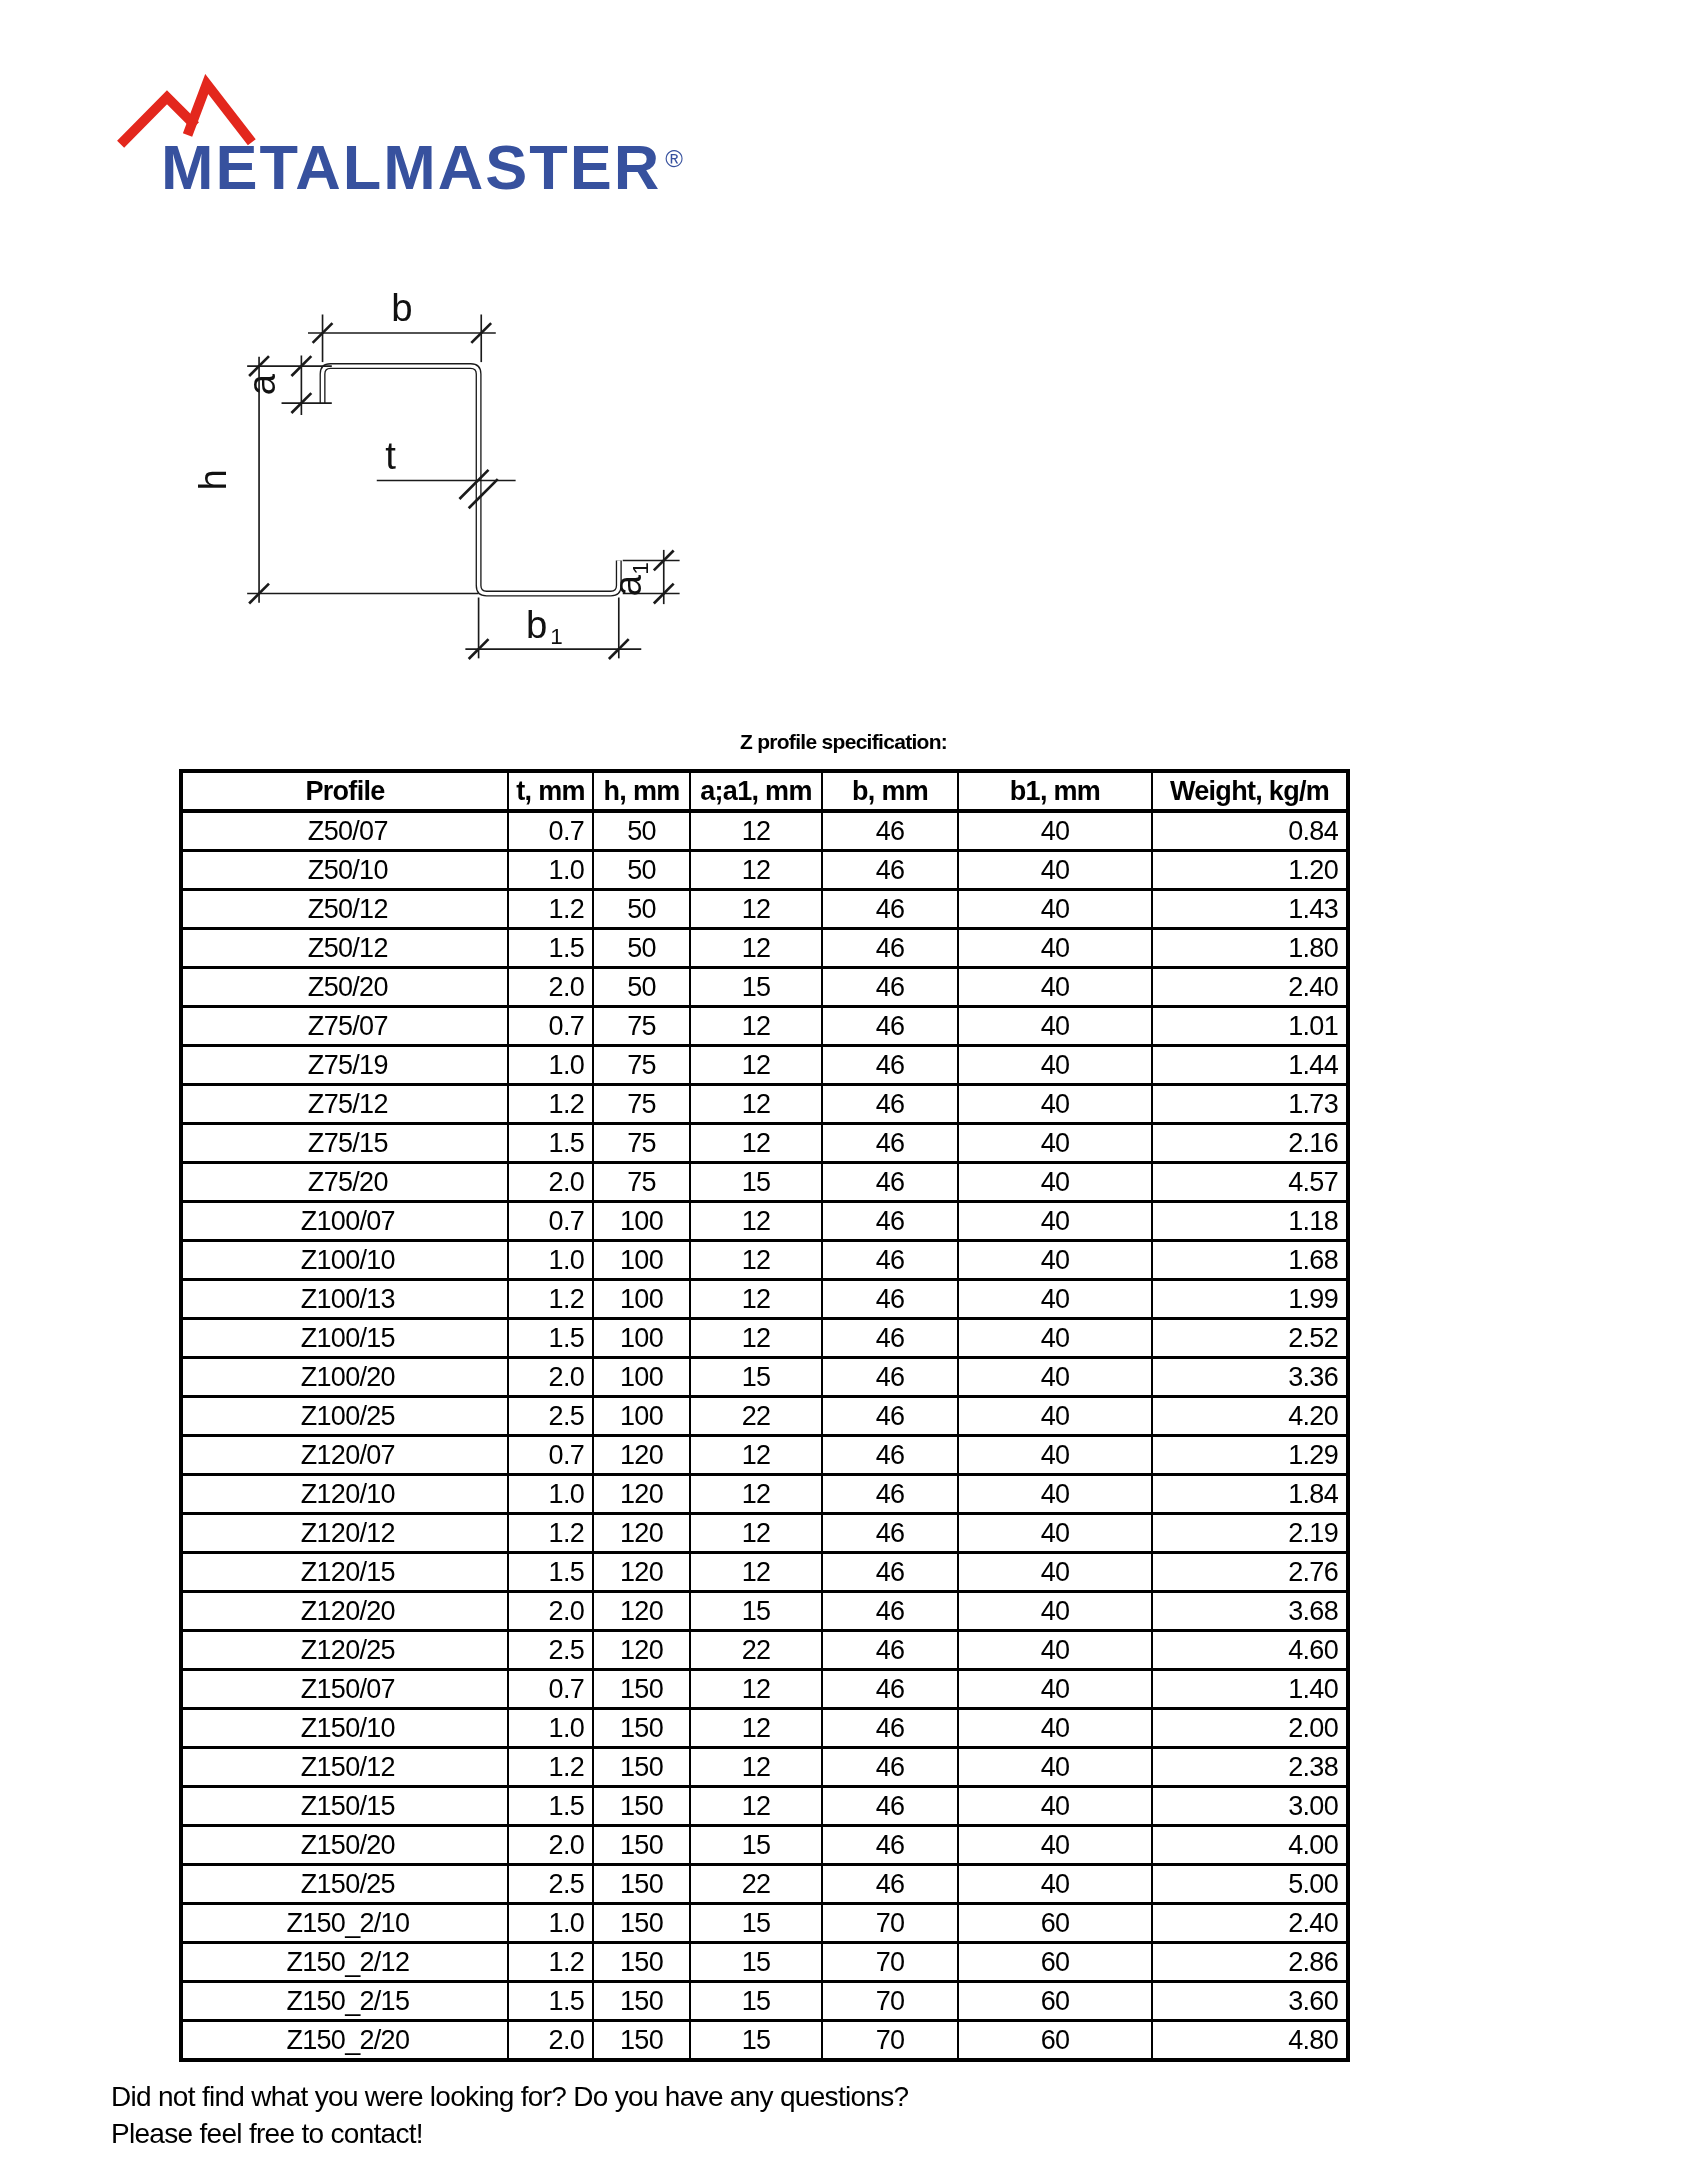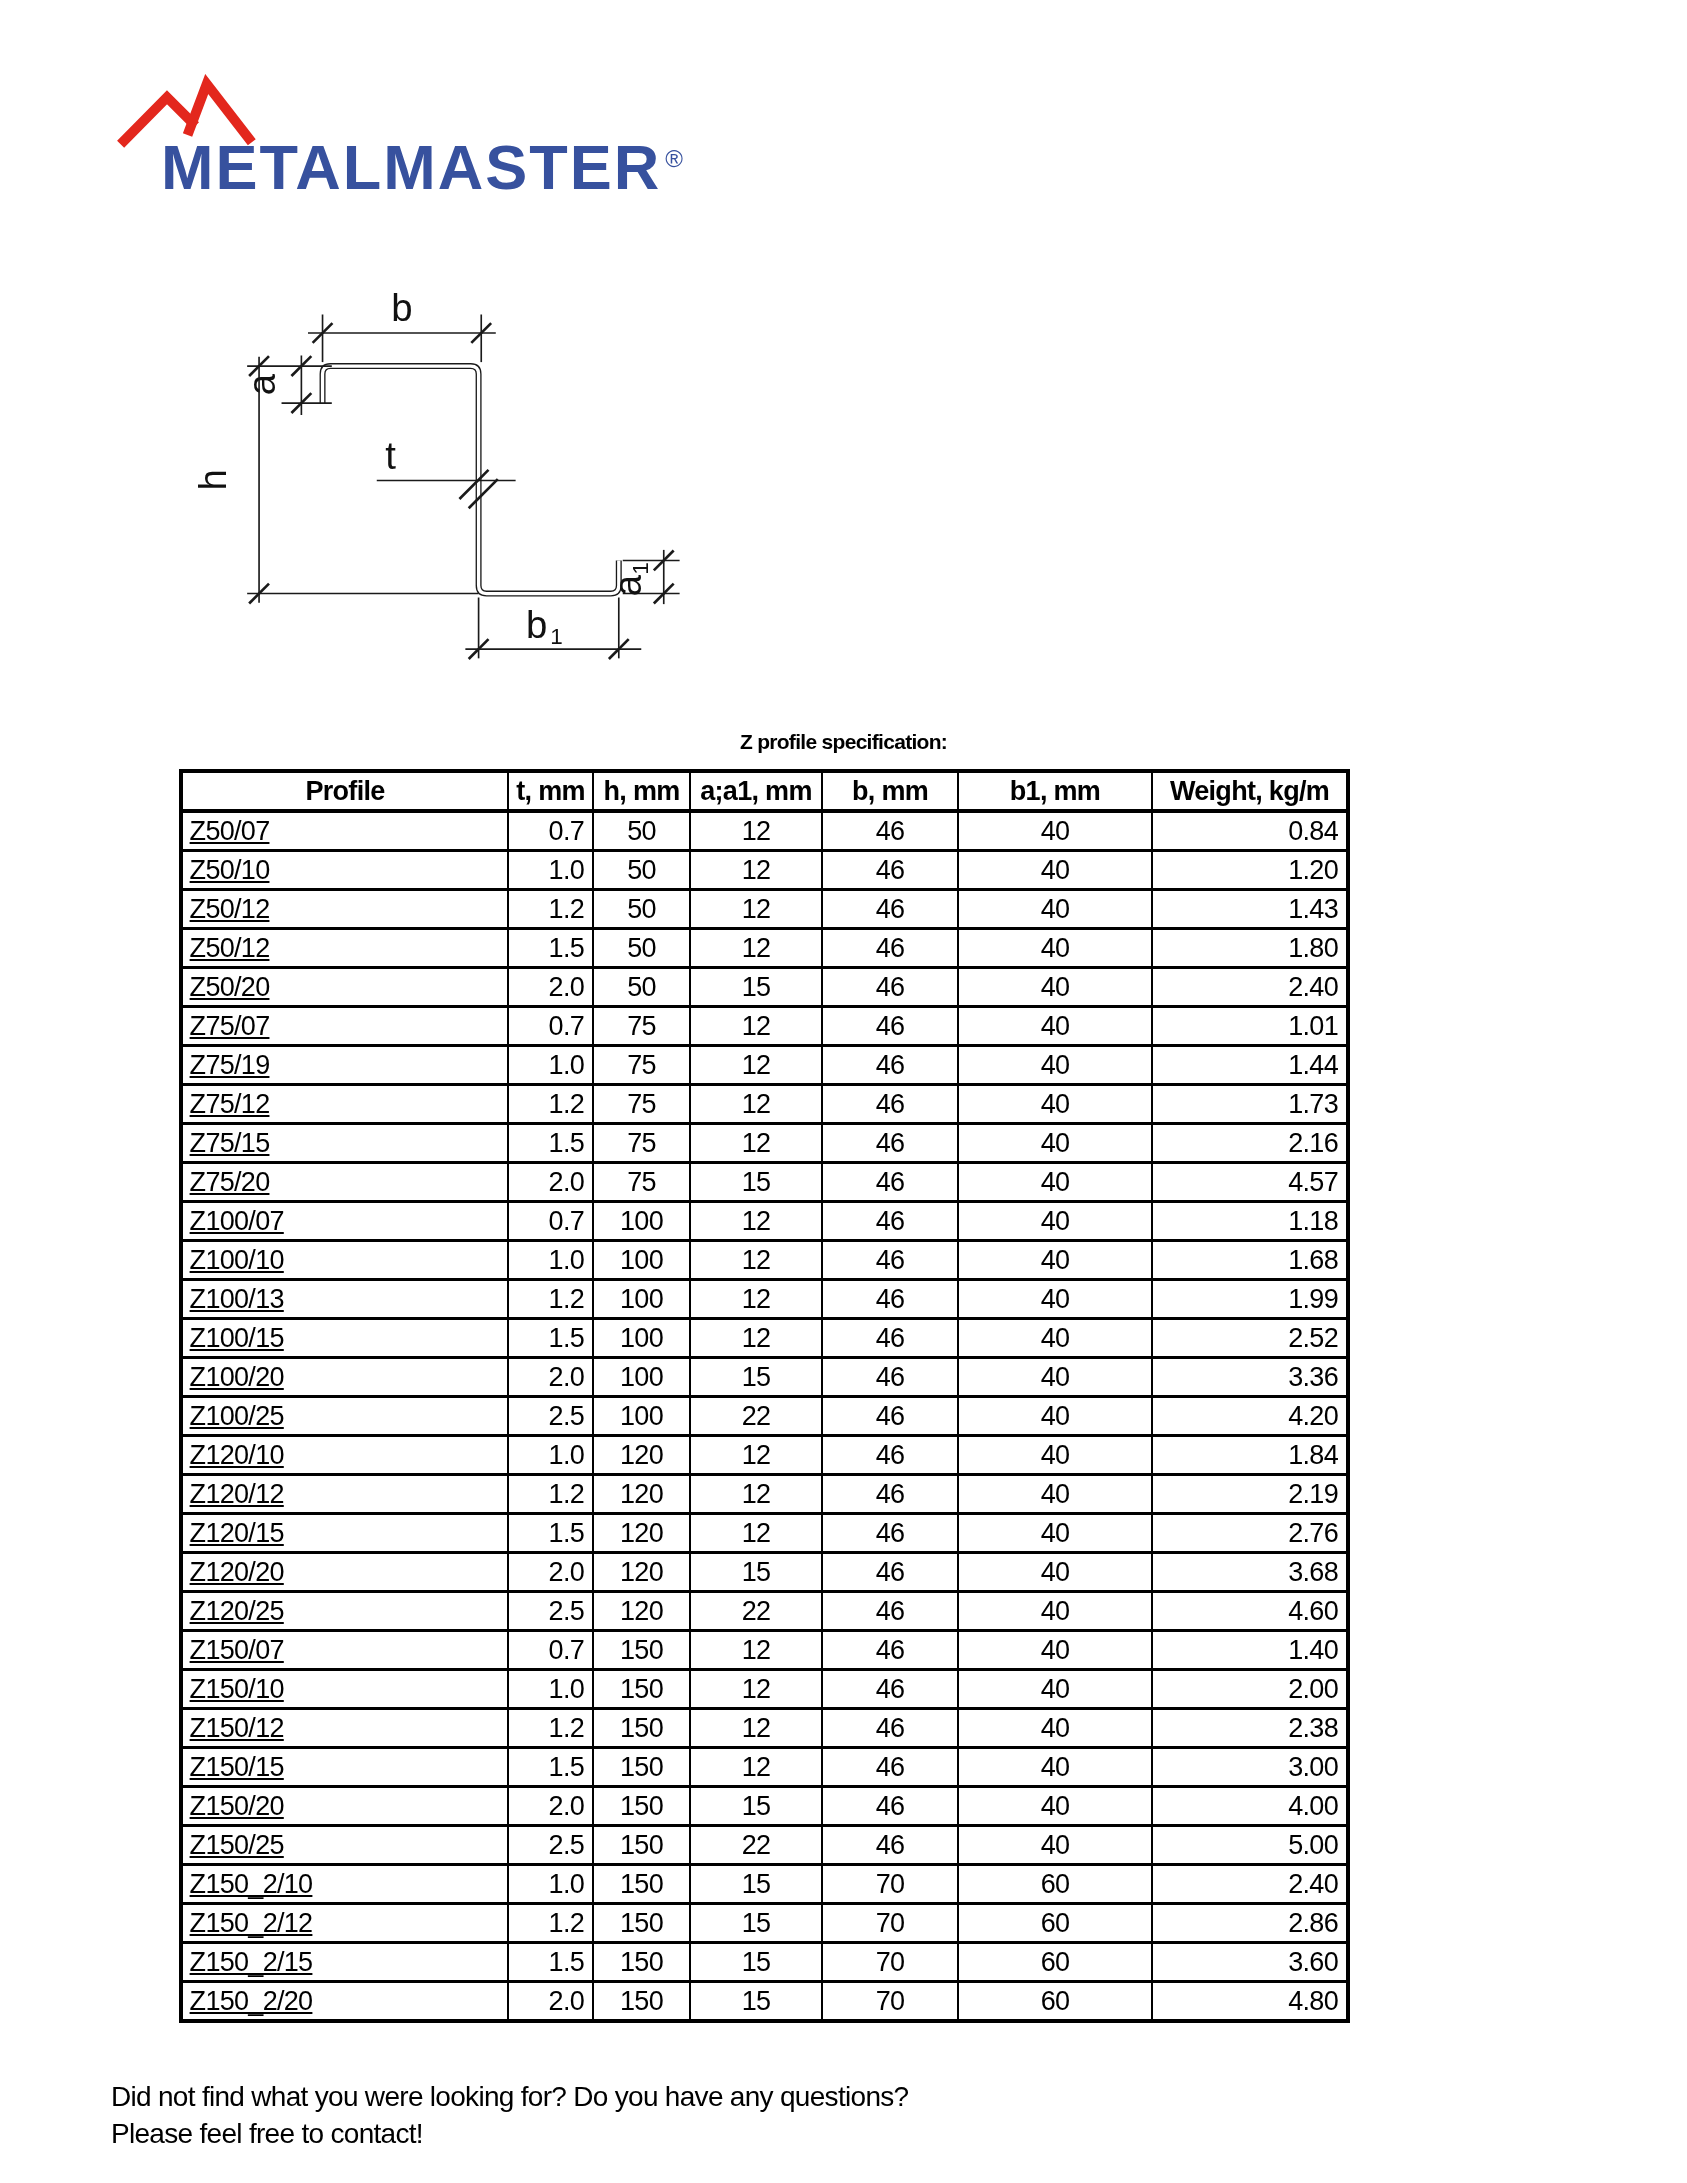--- a/index.html
+++ b/index.html
@@ -54,21 +54,21 @@
     height:34px;overflow:hidden;white-space:nowrap;
     font-weight:normal;
   }
   table.spec{border:4.6px solid #000;}
   table.spec th{
     border-bottom:4.6px solid #000;
     border-left:2.6px solid #000;border-right:2.6px solid #000;
     text-align:center;font-weight:bold;
   }
   table.spec td{border:2.6px solid #000;border-top-width:3.3px;border-bottom-width:3.3px;}
-  td.al{text-align:left;padding-left:6.6px;text-decoration:underline;}
+  td.al{text-align:center;padding-left:6.6px;}
   td.ar{text-align:right;padding-right:8px;}
   td.ac{text-align:center;}
 
   
   .footer-line{
     position:absolute;left:111px;
     font-size:28px;letter-spacing:-0.7px;white-space:nowrap;
   }
   .footer-line.l1{top:2081px;}
   .footer-line.l2{top:2118px;}
@@ -304,20 +304,29 @@
           <tr>
             <td class="al">Z100/25</td>
             <td class="ar">2.5</td>
             <td class="ac">100</td>
             <td class="ac">22</td>
             <td class="ac">46</td>
             <td class="ac">40</td>
             <td class="ar">4.20</td>
           </tr>
           <tr>
+            <td class="al">Z120/07</td>
+            <td class="ar">0.7</td>
+            <td class="ac">120</td>
+            <td class="ac">12</td>
+            <td class="ac">46</td>
+            <td class="ac">40</td>
+            <td class="ar">1.29</td>
+          </tr>
+          <tr>
             <td class="al">Z120/10</td>
             <td class="ar">1.0</td>
             <td class="ac">120</td>
             <td class="ac">12</td>
             <td class="ac">46</td>
             <td class="ac">40</td>
             <td class="ar">1.84</td>
           </tr>
           <tr>
             <td class="al">Z120/12</td>

